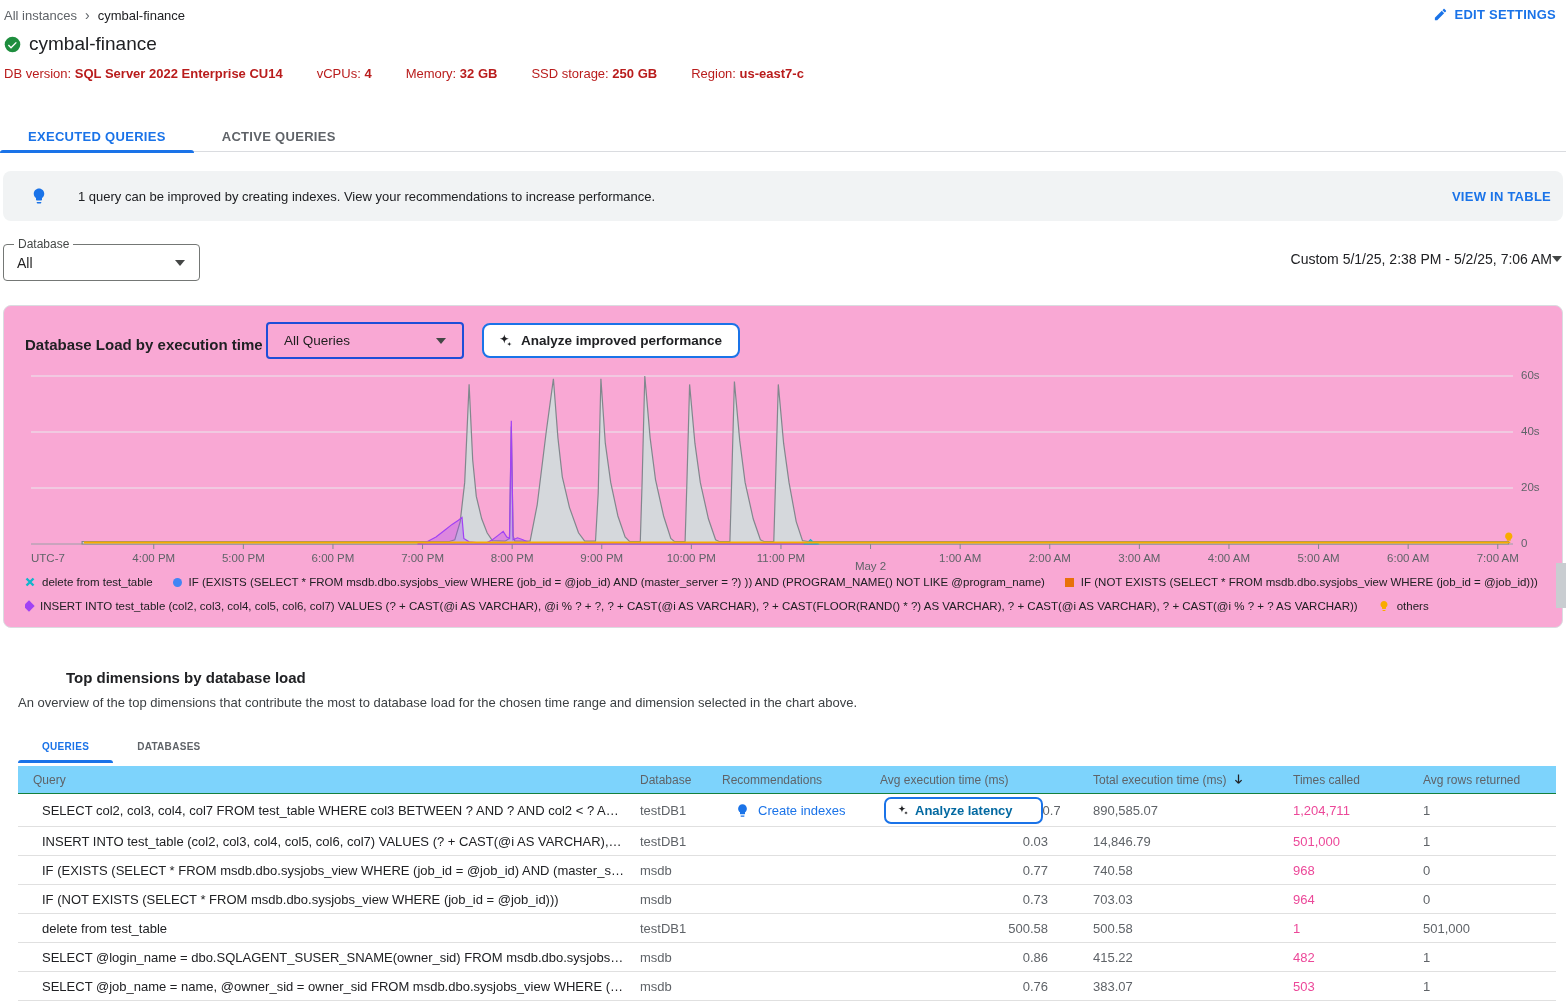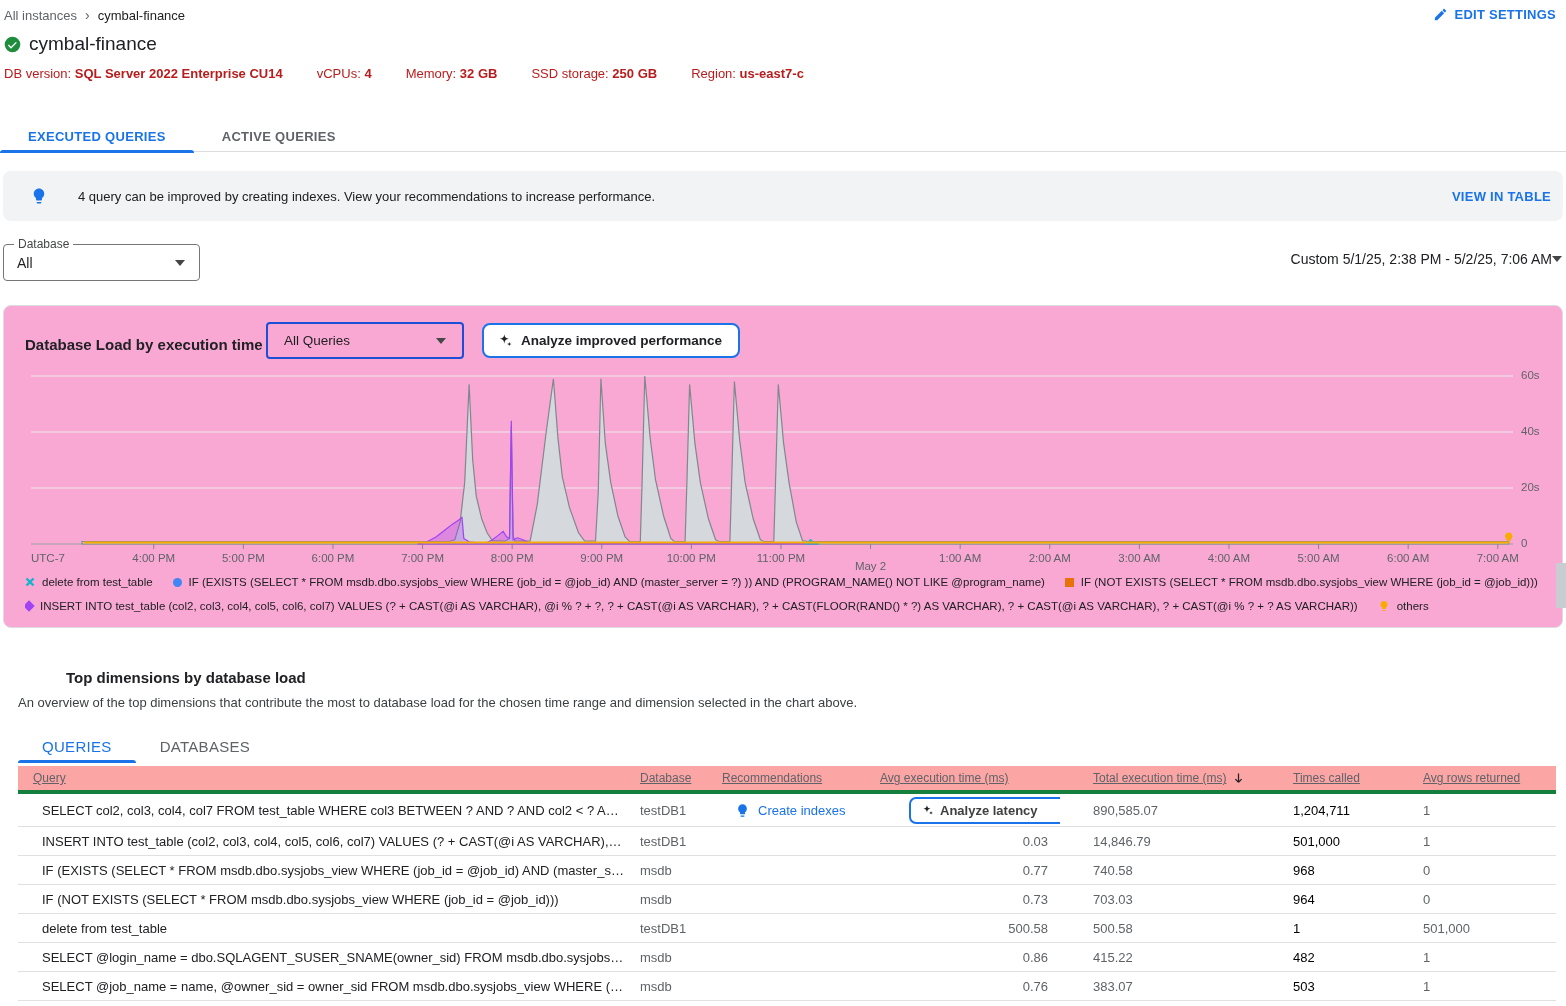--- a/index.html
+++ b/index.html
@@ -69,49 +69,49 @@
   .mk-circle { width:9px; height:9px; border-radius:50%; background:currentColor; }
   .mk-square { width:9px; height:9px; background:currentColor; }
   .mk-diamond { width:8px; height:8px; background:currentColor; transform:rotate(45deg); }
 
   .scroll-thumb { position:absolute; right:0; top:563px; width:10px; height:45px; background:#c9cdd1; }
 
   
   .dims-title { position:absolute; left:18px; top:669px; font-size:15px; font-weight:700; color:#202124;margin-left:48px; }
   .dims-sub { position:absolute; left:18px; top:695px; font-size:13px; color:#3c4043; }
   .dims-tabs { position:absolute; left:18px; top:731px; display:flex; }
-  .dtab { height:31px; padding:0 24px; display:flex; align-items:center; font-size:15px; font-weight:400; letter-spacing:.3px;
+  .dtab { height:31px; padding:0 24px; display:flex; align-items:center; font-size:10px; font-weight:700; letter-spacing:.3px;
     color:#5f6368; cursor:pointer; position:relative; }
   .dtab.active { color:#1a73e8; }
   .dtab.active::after { content:""; position:absolute; left:0; right:0; bottom:-1px; height:3px; background:#1a73e8; border-radius:3px 3px 0 0; }
 
   .qtable { position:absolute; left:18px; top:766px; width:1538px; }
   .thead, .trow { display:grid; grid-template-columns:612px 85px 160px 185px 225px 130px 141px; align-items:center; }
-  .thead { height:28px; background:#fca5a5; border-bottom:4px solid #15803d; font-size:12px; color:#5f6368;text-decoration:underline; }
+  .thead { height:28px; background:#7dd3fc; border-bottom:1px solid #15803d; font-size:12px; color:#5f6368; }
   .trow { height:29px; border-bottom:1px solid #e0e0e0; font-size:13px; }
   .trow.tall { height:33px; }
   .c { overflow:hidden; white-space:nowrap; display:flex; align-items:center; }
   .h-query { padding-left:15px; }
   .c-query { padding-left:24px; color:#202124; }
   .h-db, .c-db { padding-left:10px; color:#5f6368; }
   .h-db { color:#5f6368; }
   .h-rec { padding-left:7px; }
   .c-rec { padding-left:20px; gap:8px; color:#1a73e8; }
   .h-avg { padding-left:5px; }
   .c-avg { justify-content:flex-end; padding-right:12px; color:#5f6368; }
   .c-avg.with-btn { justify-content:space-between; padding-left:9px; }
   .h-total { padding-left:33px; display:flex; align-items:center; gap:5px; }
   .c-total { padding-left:33px; color:#5f6368; }
   .h-times, .c-times { padding-left:8px; }
-  .c-times { color:#000000; }
+  .c-times { color:#ec4899; }
   .h-rows, .c-rows { padding-left:8px; }
   .c-rows { color:#5f6368; }
   .rec-link { color:#1a73e8; cursor:pointer; }
   .latency-btn { height:27px; padding:0 28px 0 10px; border:2px solid #1a73e8; border-radius:7px; background:#fff;
-    display:flex; align-items:center; gap:6px; font-size:13px; font-weight:600; color:#404040; cursor:pointer;margin-left:25px; }
+    display:flex; align-items:center; gap:6px; font-size:13px; font-weight:600; color:#0369a1; cursor:pointer; }
   svg { display:block; }
 </style>
 </head>
 <body>
 
 <div id="page">
 
   <div class="breadcrumb">
     <span class="crumb-parent">All instances</span>
     <span class="crumb-sep">›</span>
@@ -149,21 +149,21 @@
     <div class="tab active">EXECUTED QUERIES</div>
     <div class="tab">ACTIVE QUERIES</div>
   </div>
 
   <div class="banner">
     <span class="bulb">
       <svg width="18" height="18" viewBox="0 0 24 24" fill="#1a73e8">
           <path d="M9 21c0 .55.45 1 1 1h4c.55 0 1-.45 1-1v-1H9v1zm3-19C8.14 2 5 5.14 5 9c0 2.38 1.19 4.47 3 5.74V17c0 .55.45 1 1 1h6c.55 0 1-.45 1-1v-2.26c1.81-1.27 3-3.36 3-5.74 0-3.86-3.14-7-7-7z"></path>
         </svg>
     </span>
-    <span class="banner-text">4 query can be improved by creating indexes. View your recommendations to increase performance.</span>
+    <span class="banner-text">1 query can be improved by creating indexes. View your recommendations to increase performance.</span>
     <span class="banner-action">VIEW IN TABLE</span>
   </div>
 
   <div class="db-select">
     <span class="fl-label">Database</span>
     <span class="val">All</span>
     <span class="caret"></span>
   </div>
 
   <div class="time-range">

